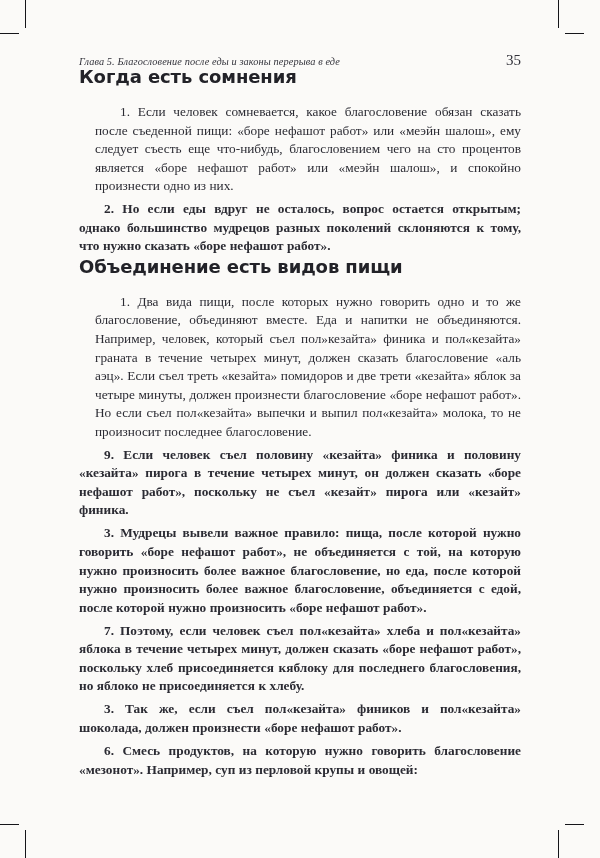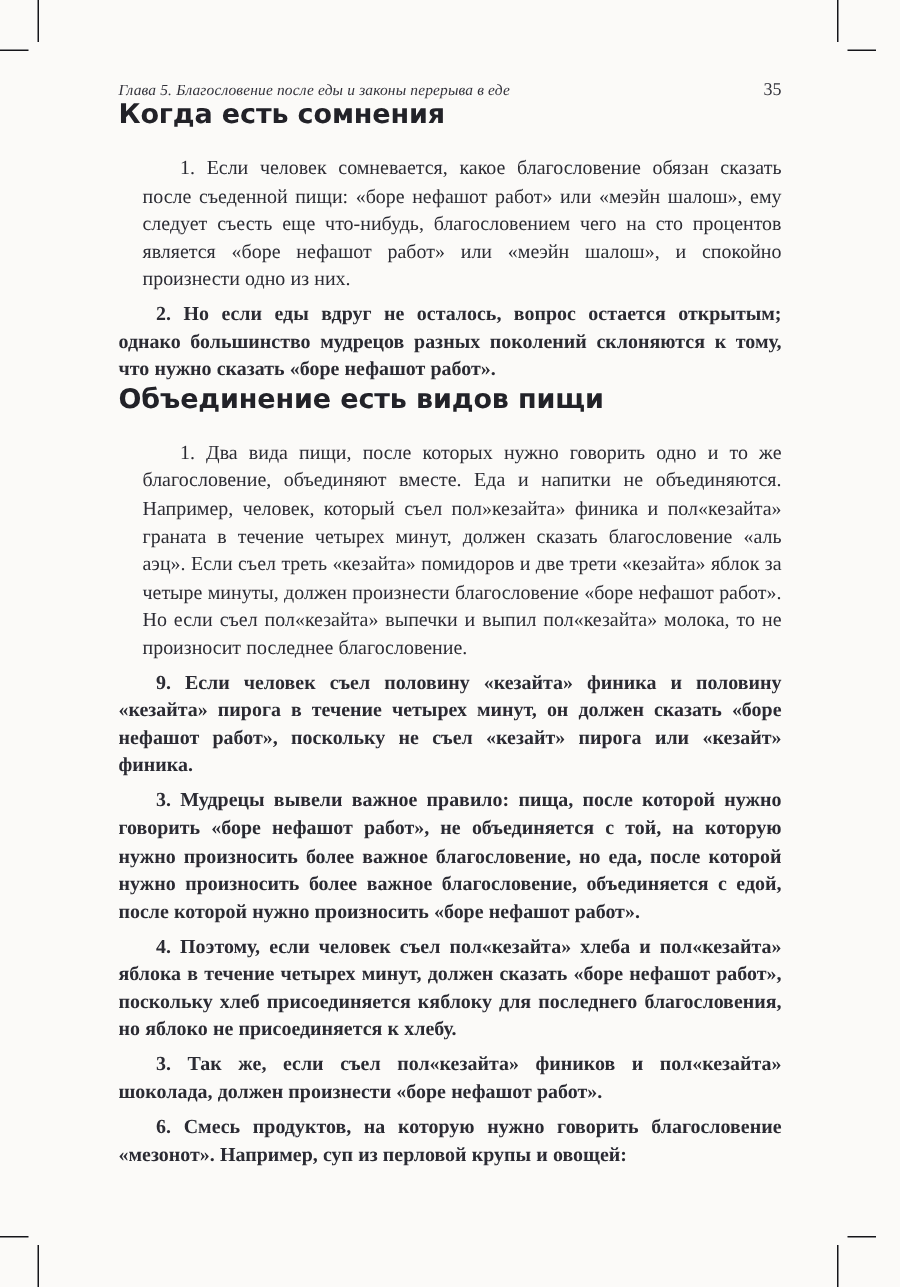--- a/index.html
+++ b/index.html
@@ -49,21 +49,21 @@
     justify-content: space-between;
     font-style: italic;
     font-size: 10.3px;
     letter-spacing: 0.01em;
     color: #32323a;
     margin: 0 0 0 0;
     height: 14px;
   }
   .runhead .folio {
     font-style: normal;
-    font-size: 12px;
+    font-size: 15px;
     letter-spacing: 0;
   }
 
   h2.section {
     font-family: "DejaVu Sans", "Liberation Sans", sans-serif;
     font-size: 18px;
     font-weight: bold;
     letter-spacing: -0.005em;
     color: #222228;
     margin: 0;
@@ -108,18 +108,18 @@
     </div>
 
     <h2 class="section h-first">Когда есть сомнения</h2>
     <p class="para after-head">1. Если человек сомневается, какое благословение обязан ска­зать после съеденной пищи: «боре нефашот работ» или «меэйн шалош», ему следует съесть еще что-нибудь, благословением чего на сто процентов является «боре нефашот работ» или «ме­эйн шалош», и спокойно произнести одно из них.</p>
     <p class="para">2. Но если еды вдруг не осталось, вопрос остается открытым; однако большинство мудрецов разных поколений склоняются к тому, что нужно сказать «боре нефашот работ».</p>
 
     <h2 class="section h-second">Объединение есть видов пищи</h2>
     <p class="para after-head">1. Два вида пищи, после которых нужно говорить одно и то же благословение, объединяют вместе. Еда и напитки не объе­диняются. Например, человек, который съел пол»кезайта» фи­ника и пол«кезайта» граната в течение четырех минут, должен сказать благословение «аль аэц». Если съел треть «кезайта» по­мидоров и две трети «кезайта» яблок за четыре минуты, должен произнести благословение «боре нефашот работ». Но если съел пол«кезайта» выпечки и выпил пол«кезайта» молока, то не про­износит последнее благословение.</p>
     <p class="para">9. Если человек съел половину «кезайта» финика и половину «кезайта» пирога в течение четырех минут, он должен сказать «боре нефашот работ», поскольку не съел «кезайт» пирога или «кезайт» финика.</p>
     <p class="para">3. Мудрецы вывели важное правило: пища, после которой нужно говорить «боре нефашот работ», не объединяется с той, на которую нужно произносить более важное благословение, но еда, после которой нужно произносить более важное благосло­вение, объединяется с едой, после которой нужно произносить «боре нефашот работ».</p>
-    <p class="para">4. Поэтому, если человек съел пол«кезайта» хлеба и пол­«кезайта» яблока в течение четырех минут, должен сказать «боре нефашот работ», поскольку хлеб присоединяется кябло­ку для последнего благословения, но яблоко не присоединяется к хлебу.</p>
+    <p class="para">7. Поэтому, если человек съел пол«кезайта» хлеба и пол­«кезайта» яблока в течение четырех минут, должен сказать «боре нефашот работ», поскольку хлеб присоединяется кябло­ку для последнего благословения, но яблоко не присоединяется к хлебу.</p>
     <p class="para">3. Так же, если съел пол«кезайта» фиников и пол«кезайта» шоколада, должен произнести «боре нефашот работ».</p>
     <p class="para">6. Смесь продуктов, на которую нужно говорить благосло­вение «мезонот». Например, суп из перловой крупы и овощей:</p>
 
   </div>
 </div>
 
 </body></html>

